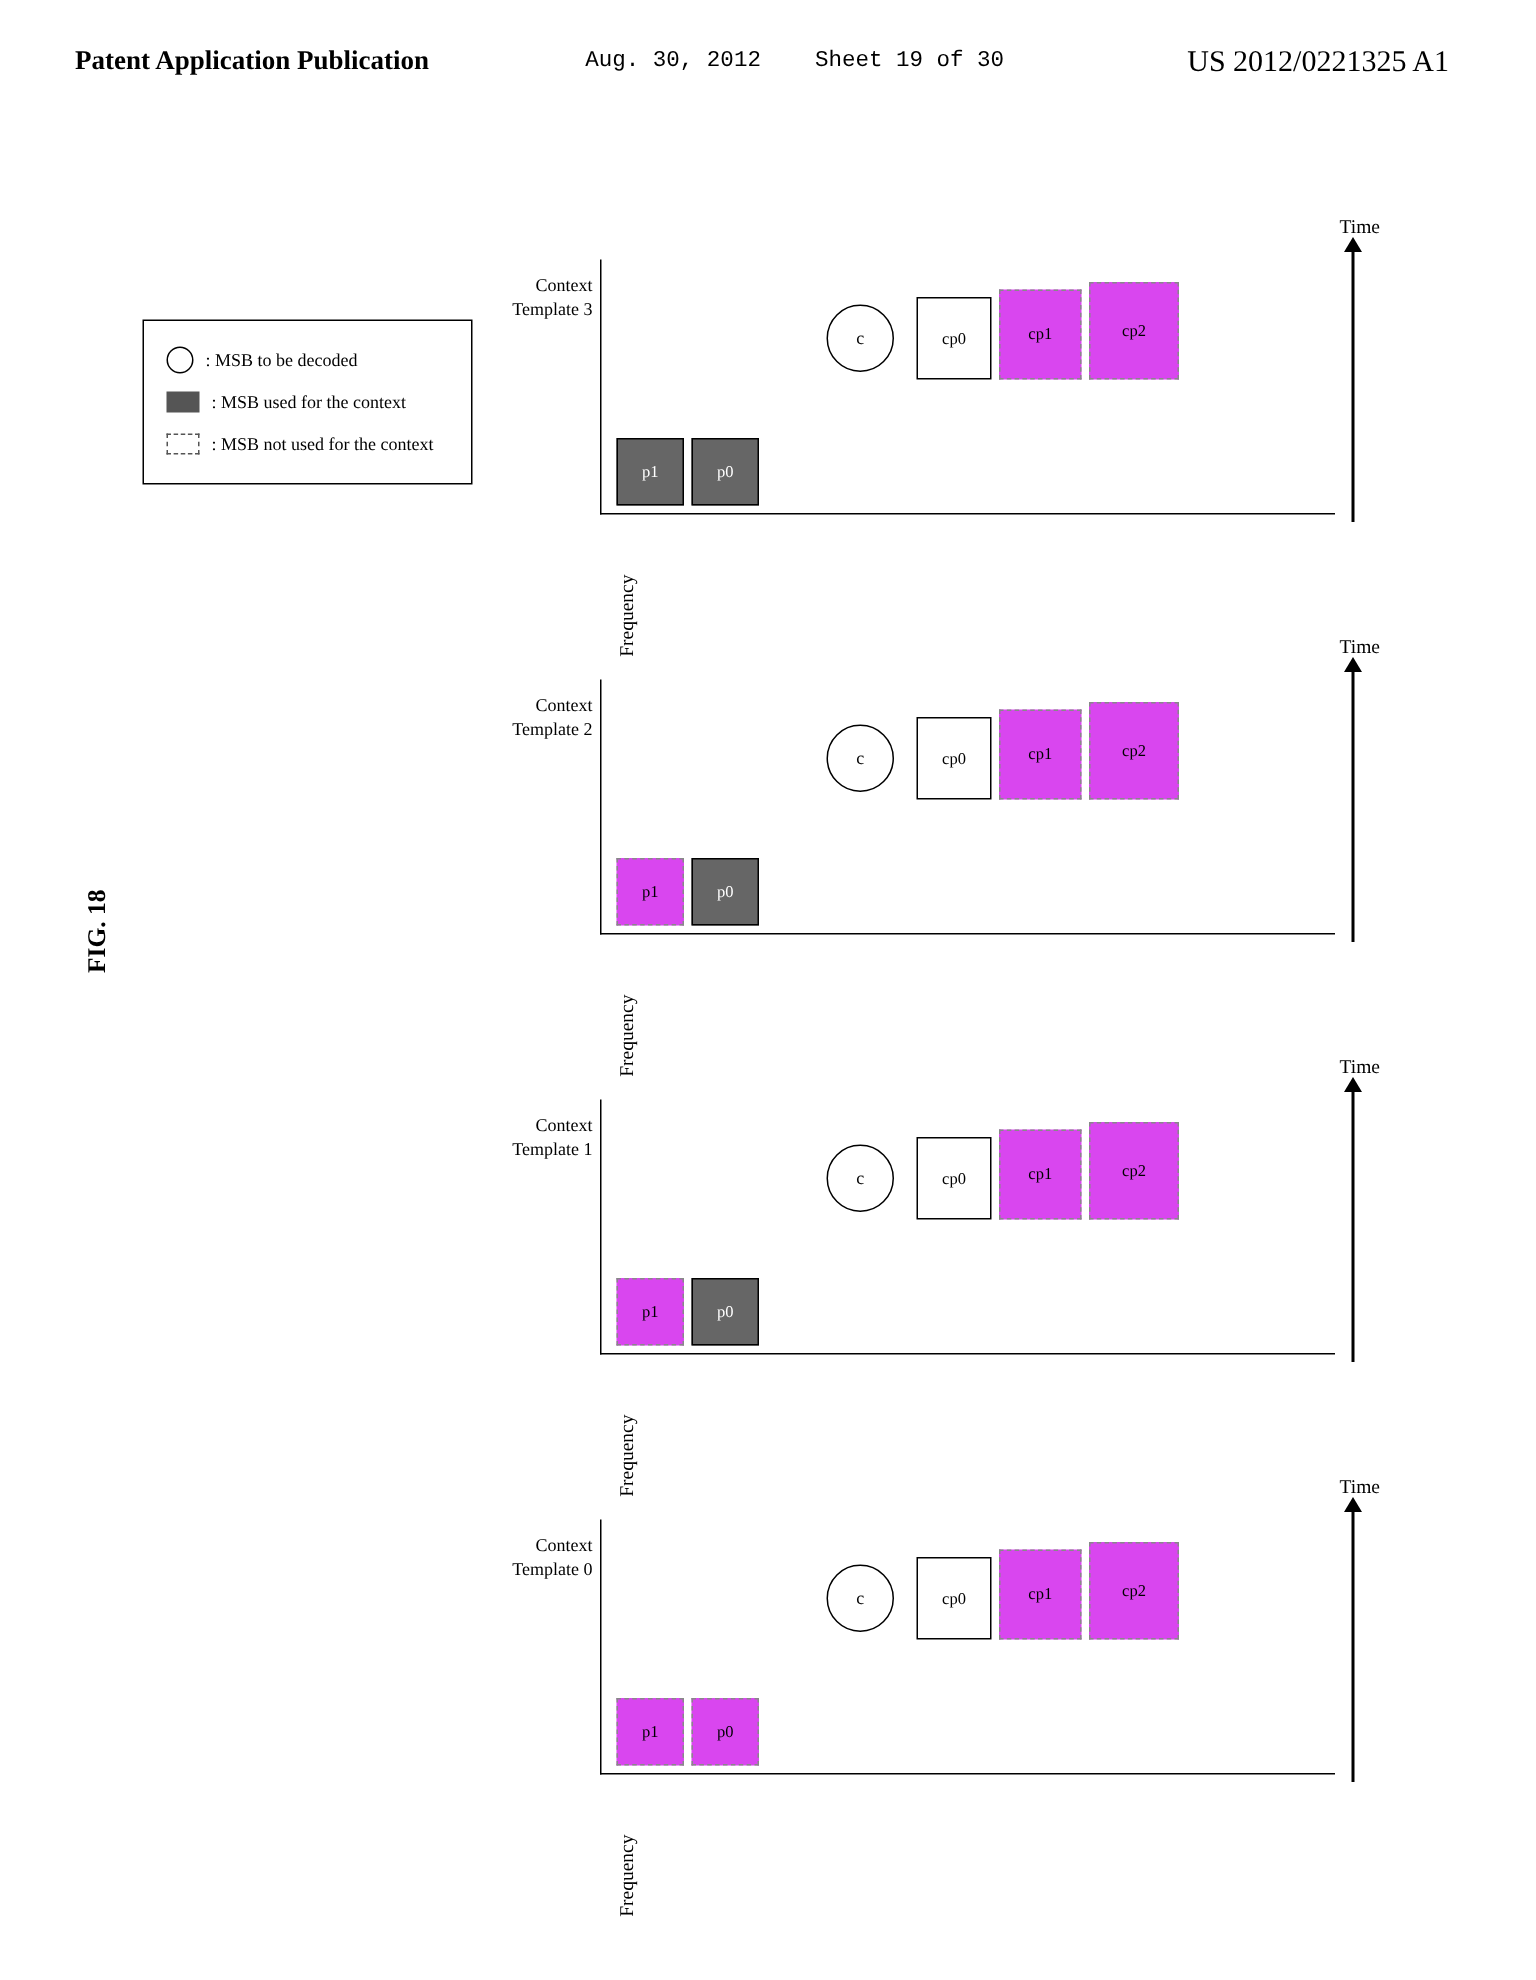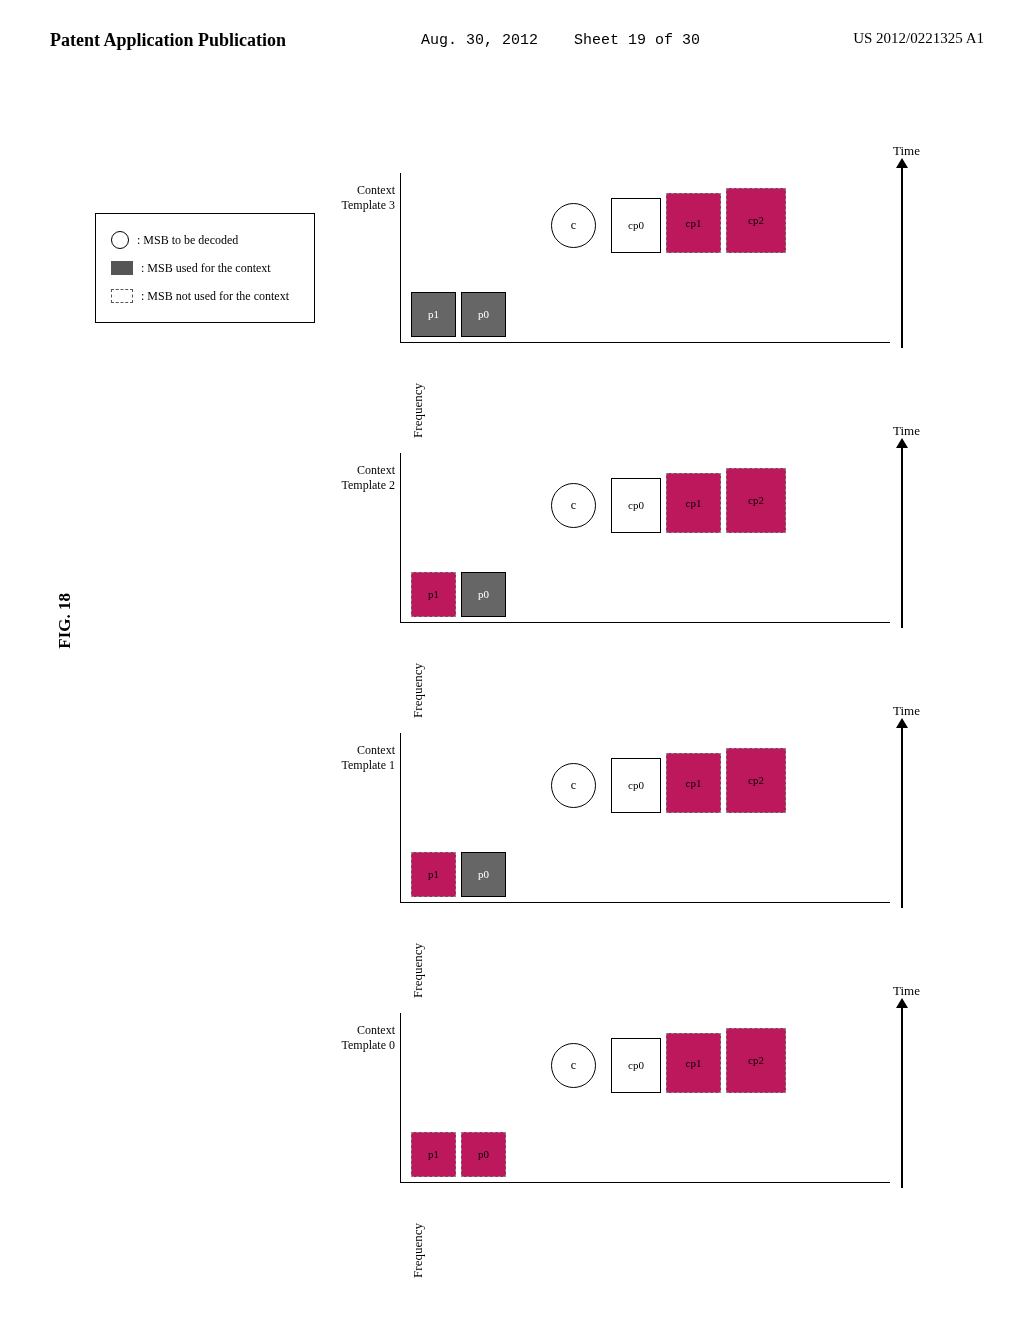--- a/index.html
+++ b/index.html
@@ -10,34 +10,34 @@
       font-family: 'Times New Roman', Times, serif;
       position: relative;
       overflow: hidden;
     }
 
     
     .header {
       display: flex;
       justify-content: space-between;
       align-items: flex-start;
-      padding: 30px 40px 0 50px;
+      padding: 30px 58px 0 50px;
     }
     .header-left {
       font-size: 18px;
       font-weight: bold;
     }
     .header-center {
       font-size: 15px;
       text-align: center;
       line-height: 1.5;
       font-family: Liberation Mono, monospace;
     }
     .header-right {
-      font-size: 15px;
+      font-size: 20px;
       text-align: left;
       margin-left: 18px;
     }
 
     
     .main {
       position: relative;
       width: 100%;
       height: calc(100% - 80px);
       margin-top: 20px;
@@ -168,21 +168,21 @@
       background: #666;
       border: 1px solid #000;
       display: flex;
       align-items: center;
       justify-content: center;
       font-size: 11px;
       color: #fff;
     }
     .cell-dashed {
       position: absolute;
-      background: #be185d;
+      background: #d946ef;
       border: 1.5px dashed #888;
       display: flex;
       align-items: center;
       justify-content: center;
       font-size: 11px;
       color: #000;
     }
     .cell-solid-white {
       position: absolute;
       background: #fff;

